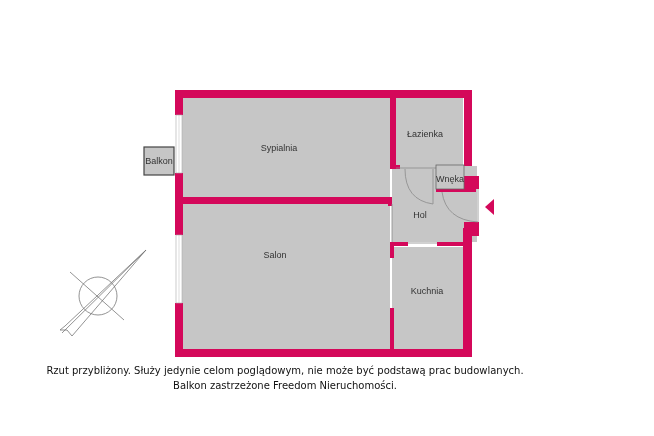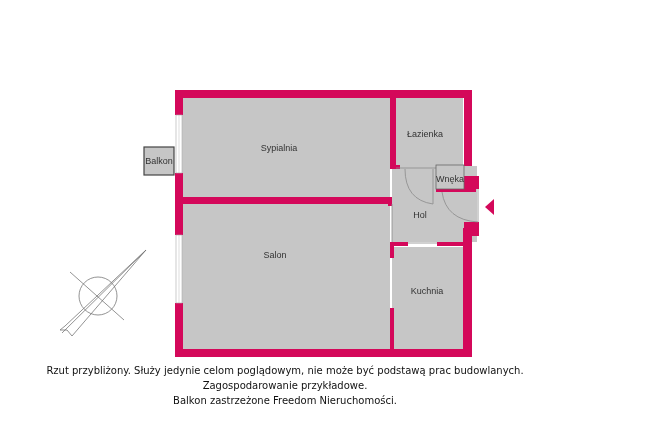--- a/index.html
+++ b/index.html
@@ -89,15 +89,14 @@
     <text class="room-label" x="450" y="182" text-anchor="middle">Wnęka</text>
     <text class="room-label" x="420" y="218" text-anchor="middle">Hol</text>
     <text class="room-label" x="275" y="258" text-anchor="middle">Salon</text>
     <text class="room-label" x="427" y="294" text-anchor="middle">Kuchnia</text>
     <text class="room-label" x="159" y="164" text-anchor="middle">Balkon</text>
   </g>
 </svg>
 
 <div class="caption" style="top:363px;">
   <div>Rzut przybliżony. Służy jedynie celom poglądowym, nie może być podstawą prac budowlanych.</div>
-  <div>Zagospodarowanie przykładowe.</div>
   <div>Balkon zastrzeżone Freedom Nieruchomości.</div>
 </div>
 
 </body></html>

